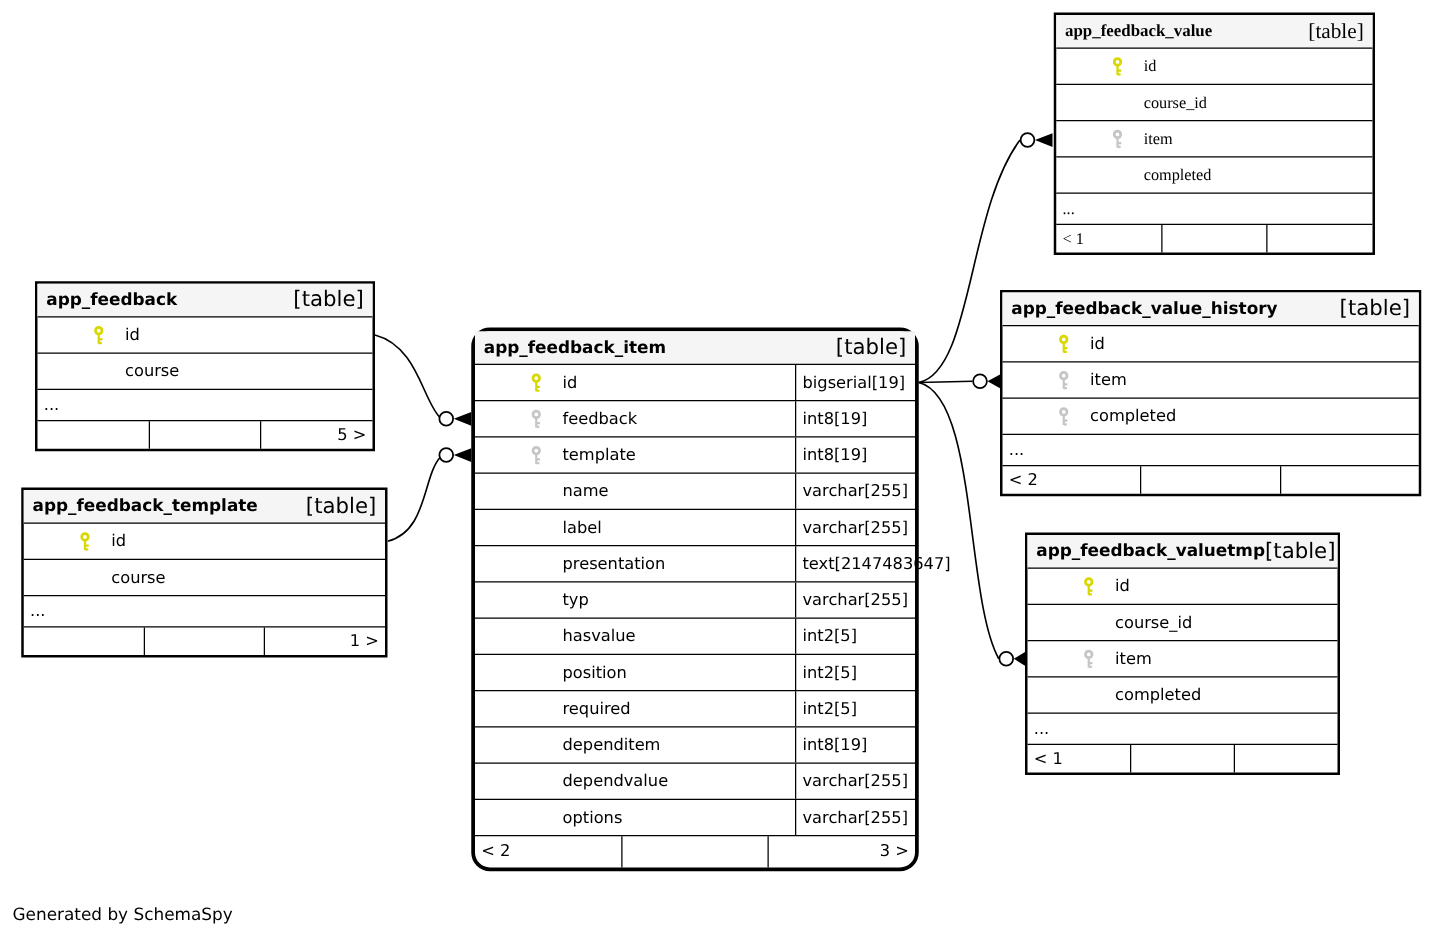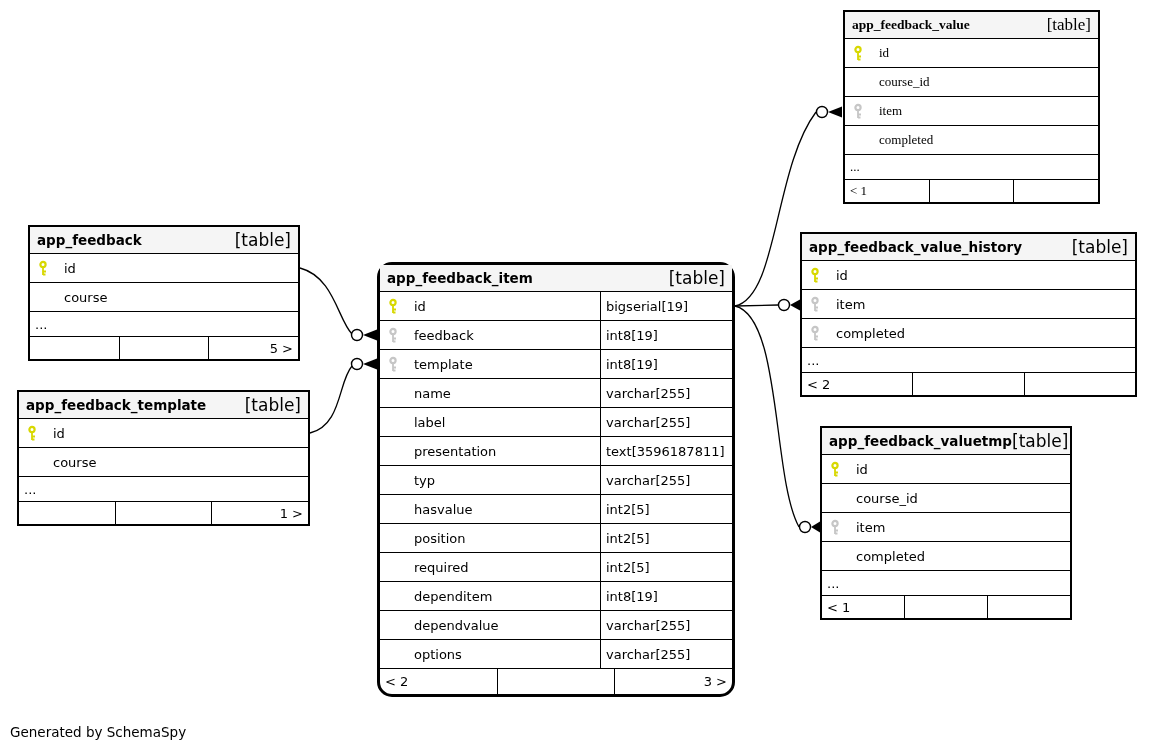--- a/index.html
+++ b/index.html
@@ -4,21 +4,21 @@
 <style>
   html,body{margin:0;padding:0;background:#fff;}
   #canvas{position:relative;width:1153px;height:755px;background:#ffffff;overflow:hidden;
           font-family:"DejaVu Sans","Liberation Sans",sans-serif;font-size:13px;color:#000;}
   .tbl{position:absolute;background:#fff;border:2px solid #000;box-sizing:border-box;}
   .tbl.main{border-width:3px;border-radius:15px;}
   .hdr{display:flex;justify-content:space-between;align-items:center;height:27px;
        background:#f5f5f5;border-bottom:1px solid #000;padding:0 7px;box-sizing:border-box;}
   .hdr .tname{font-weight:bold;font-size:13.5px;}
   .hdr .badge{font-weight:normal;font-size:17px;}
-  .crow{display:flex;align-items:center;height:29px;border-bottom:1px solid #000;box-sizing:border-box;}
+  .crow{display:flex;align-items:center;height:29px;border-bottom:1px solid #000;box-sizing:border-box;padding-left:36px;}
   .keycell{width:26px;display:flex;justify-content:center;align-items:center;flex:0 0 26px;}
   .colname{padding-left:8px;white-space:nowrap;}
   .coltype{border-left:1px solid #000;align-self:stretch;display:flex;align-items:center;
            padding-left:5px;flex:1;white-space:nowrap;}
   .main .colname{flex:0 0 186px;}
   .erow{display:flex;align-items:center;height:25px;border-bottom:1px solid #000;
         padding-left:5px;box-sizing:border-box;}
   .frow{display:flex;height:22px;box-sizing:border-box;}
   .main .frow{height:25px;}
   .fcell{flex:1;display:flex;align-items:center;padding:0 5px;box-sizing:border-box;}
@@ -152,21 +152,21 @@
       <span class="coltype">varchar[255]</span>
     </div>
     <div class="crow">
       <span class="keycell"></span>
       <span class="colname">label</span>
       <span class="coltype">varchar[255]</span>
     </div>
     <div class="crow">
       <span class="keycell"></span>
       <span class="colname">presentation</span>
-      <span class="coltype">text[3596187811]</span>
+      <span class="coltype">text[2147483647]</span>
     </div>
     <div class="crow">
       <span class="keycell"></span>
       <span class="colname">typ</span>
       <span class="coltype">varchar[255]</span>
     </div>
     <div class="crow">
       <span class="keycell"></span>
       <span class="colname">hasvalue</span>
       <span class="coltype">int2[5]</span>

